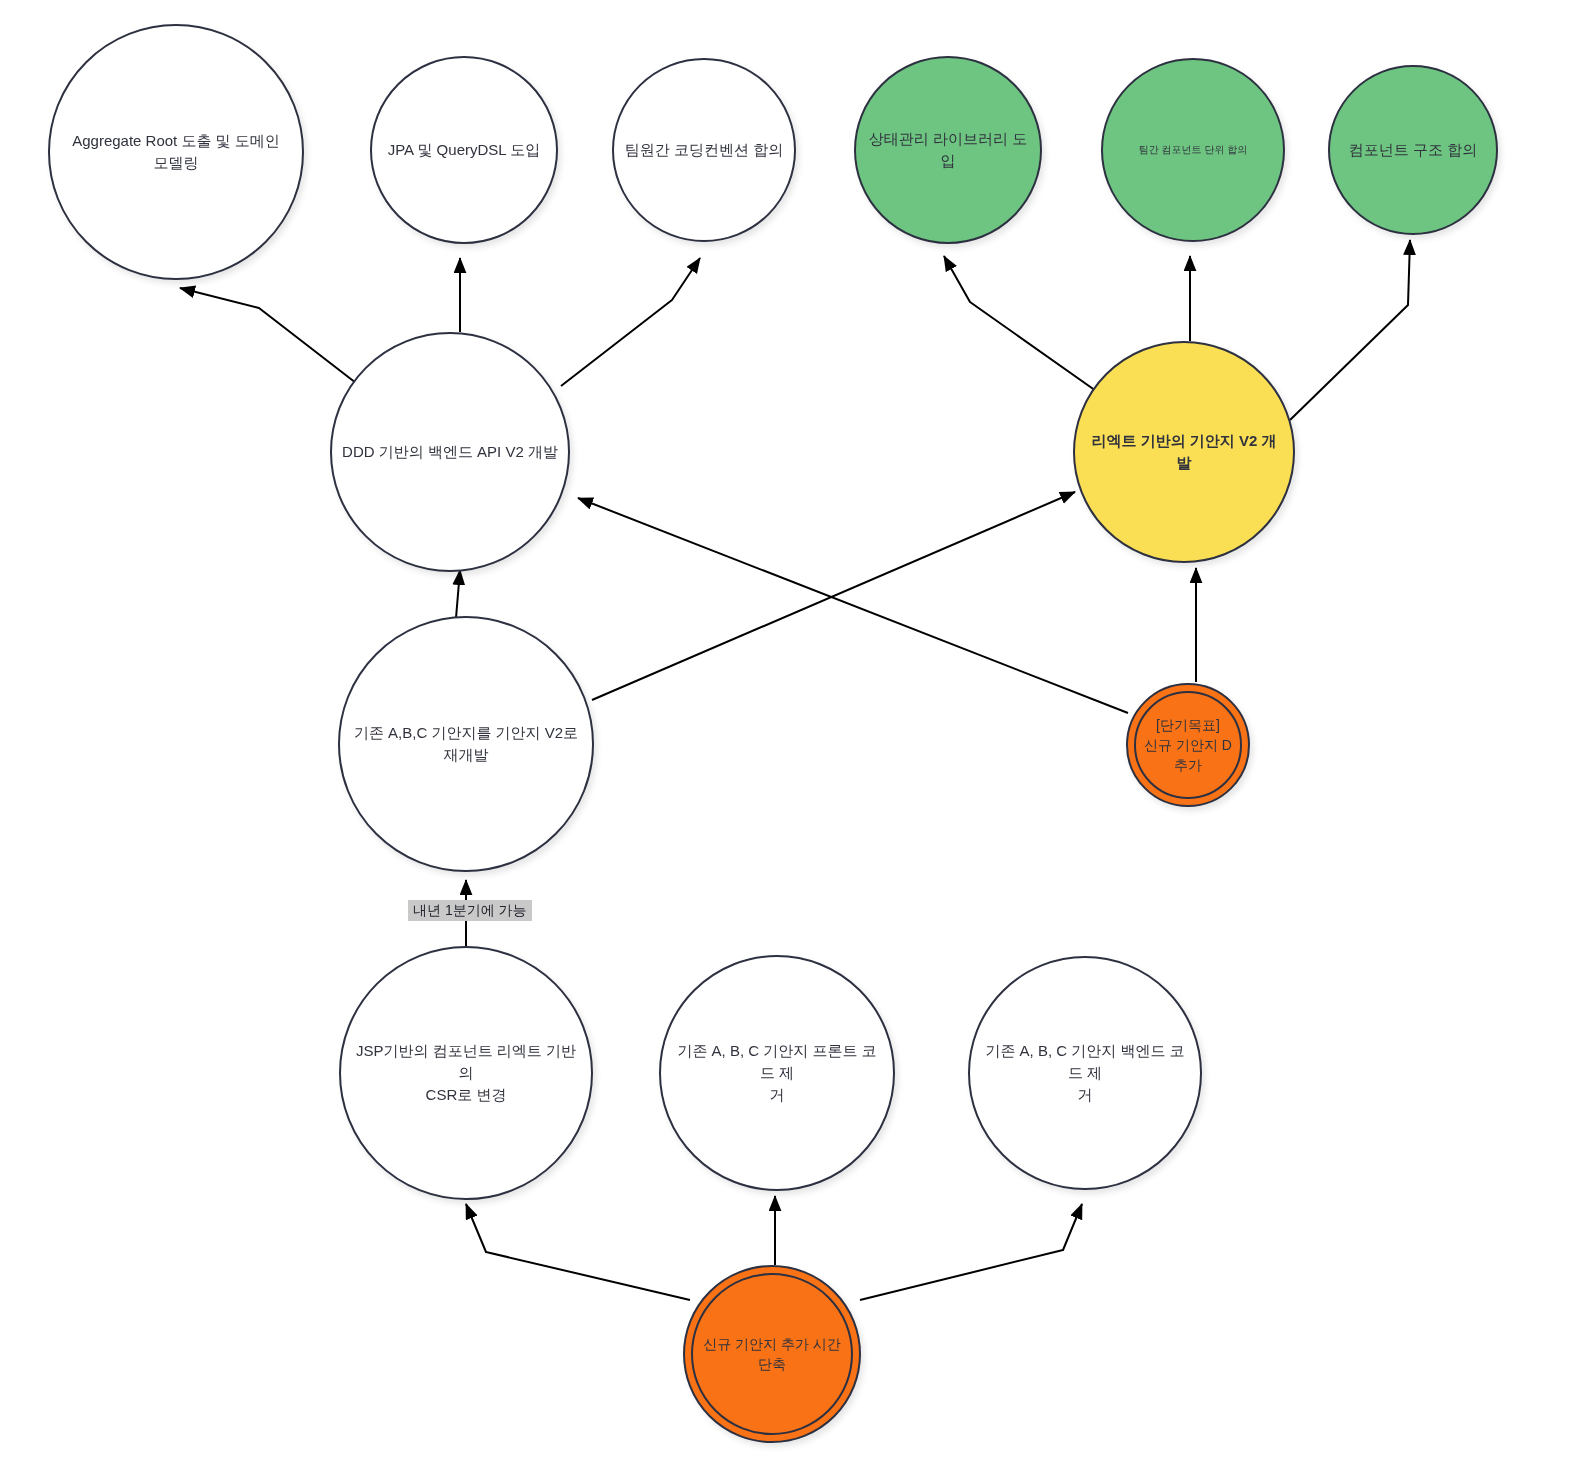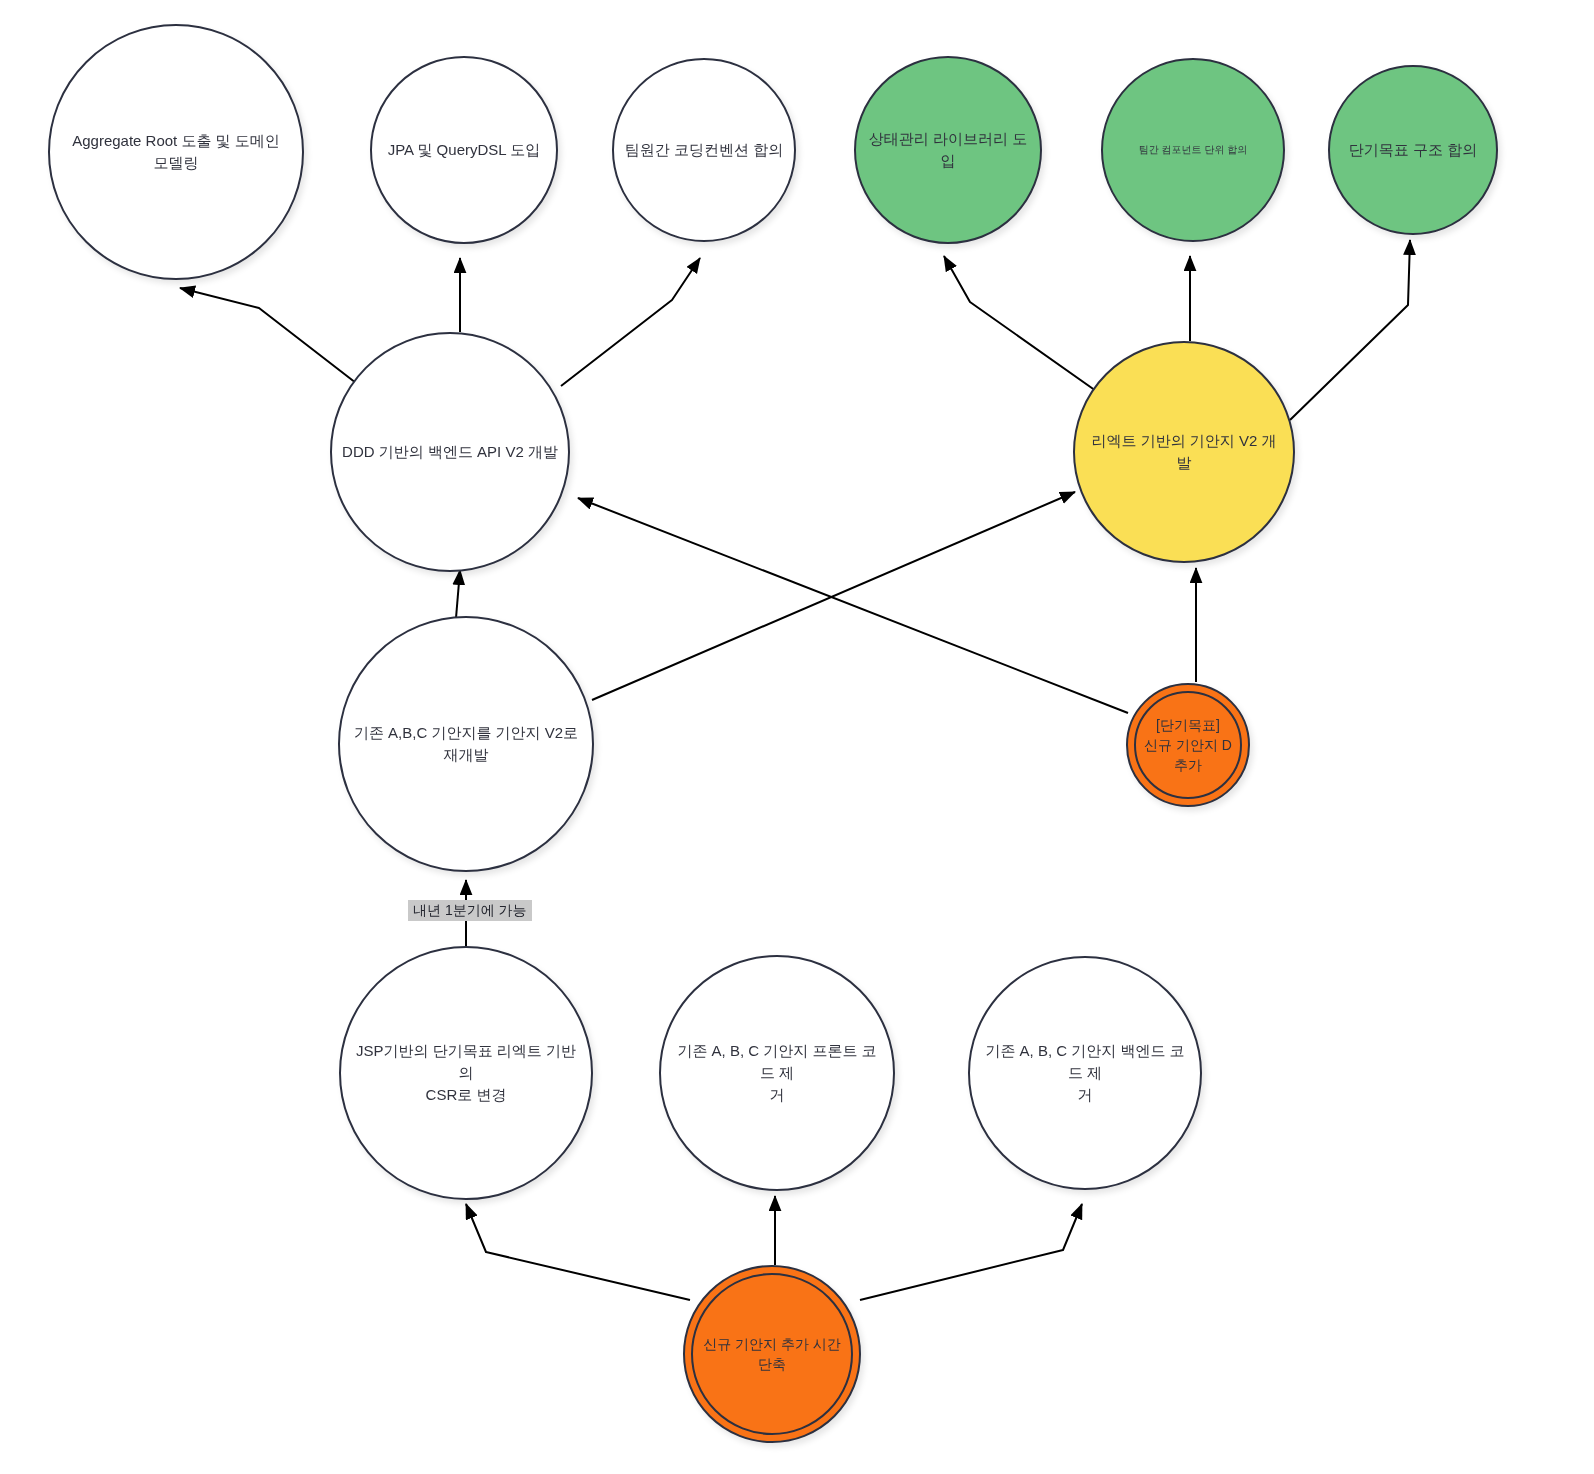--- a/index.html
+++ b/index.html
@@ -43,21 +43,21 @@
     line-height: 1.45;
     box-shadow: 3px 4px 6px rgba(0,0,0,0.10);
     z-index: 2;
   }
   .node .node-label {
     display: block;
     padding: 0 10px;
     white-space: pre-line;
   }
   .node.fill-green { background: #6ec581; }
-  .node.fill-yellow { background: #fadf55; }
+  .node.fill-yellow { background: #fadf55; font-weight: bold; }
   .node.double {
     border-width: 2px;
     background: #f97316;
   }
   .node.double .inner-ring {
     position: absolute;
     left: 6px;
     top: 6px;
     right: 6px;
     bottom: 6px;
@@ -120,39 +120,39 @@
       <div class="node" style="left: 612px; top: 58px; width: 184px; height: 184px; font-size: 15px;">
         <span class="node-label">팀원간 코딩컨벤션 합의</span>
       </div>
       <div class="node fill-green" style="left: 854px; top: 56px; width: 188px; height: 188px; font-size: 15px;">
         <span class="node-label">상태관리 라이브러리 도입</span>
       </div>
       <div class="node fill-green" style="left: 1101px; top: 58px; width: 184px; height: 184px; font-size: 10px;">
         <span class="node-label">팀간 컴포넌트 단위 합의</span>
       </div>
       <div class="node fill-green" style="left: 1328px; top: 65px; width: 170px; height: 170px; font-size: 15px;">
-        <span class="node-label">단기목표 구조 합의</span>
+        <span class="node-label">컴포넌트 구조 합의</span>
       </div>
       <div class="node" style="left: 330px; top: 332px; width: 240px; height: 240px; font-size: 15px; justify-content: center;">
         <span class="node-label">DDD 기반의 백엔드 API V2 개발</span>
       </div>
       <div class="node fill-yellow" style="left: 1073px; top: 341px; width: 222px; height: 222px; font-size: 15px;">
         <span class="node-label">리엑트 기반의 기안지 V2 개발</span>
       </div>
       <div class="node" style="left: 338px; top: 616px; width: 256px; height: 256px; font-size: 15px;">
         <span class="node-label">기존 A,B,C 기안지를 기안지 V2로
 재개발</span>
       </div>
       <div class="node double" style="left: 1126px; top: 683px; width: 124px; height: 124px; font-size: 14px;">
         <span class="inner-ring"></span>
         <span class="node-label">[단기목표]
 신규 기안지 D 추가</span>
       </div>
       <div class="node" style="left: 339px; top: 946px; width: 254px; height: 254px; font-size: 15px;">
-        <span class="node-label">JSP기반의 단기목표 리엑트 기반의
+        <span class="node-label">JSP기반의 컴포넌트 리엑트 기반의
 CSR로 변경</span>
       </div>
       <div class="node" style="left: 659px; top: 955px; width: 236px; height: 236px; font-size: 15px;">
         <span class="node-label">기존 A, B, C 기안지 프론트 코드 제
 거</span>
       </div>
       <div class="node" style="left: 968px; top: 956px; width: 234px; height: 234px; font-size: 15px;">
         <span class="node-label">기존 A, B, C 기안지 백엔드 코드 제
 거</span>
       </div>

